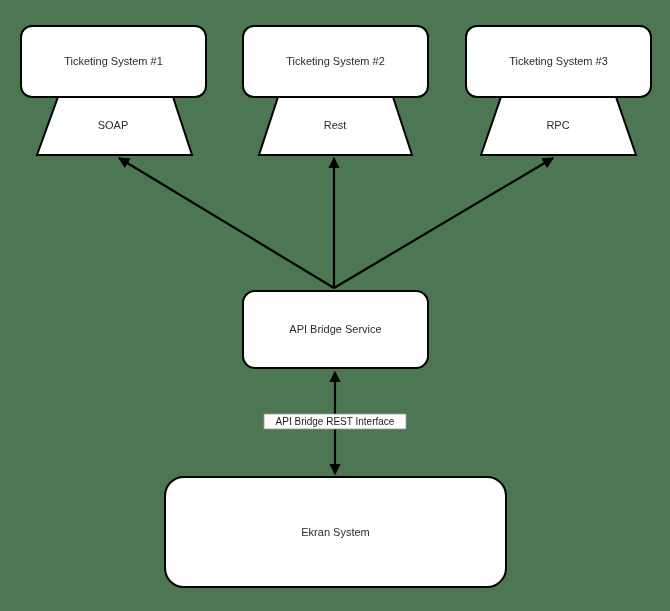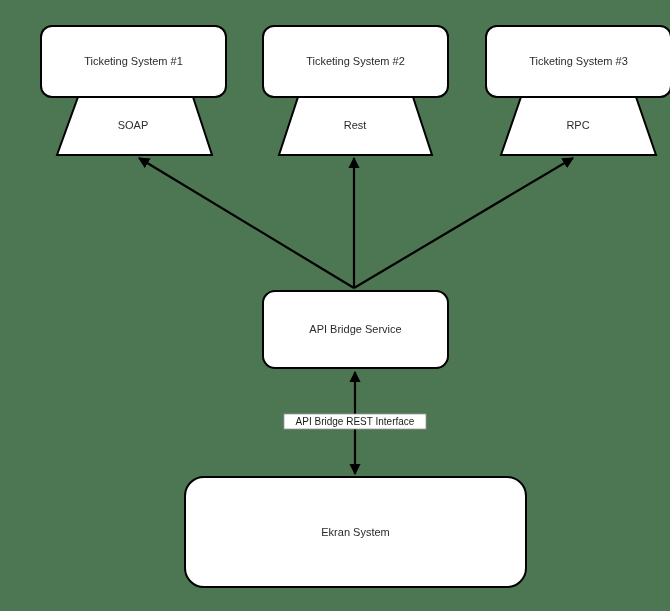--- a/index.html
+++ b/index.html
@@ -10,21 +10,20 @@
     width: 670px;
     height: 611px;
     background: #4d7753;
     font-family: "Liberation Sans", sans-serif;
     overflow: hidden;
   }
   #diagram-root {
     position: relative;
     width: 564px;
     height: 611px;
-    margin-left: 20px;
   }
   #diagram-svg {
     position: absolute;
     left: 0;
     top: 0;
     width: 670px;
     height: 611px;
   }
   .node-label {
     font-family: "Liberation Sans", sans-serif;

